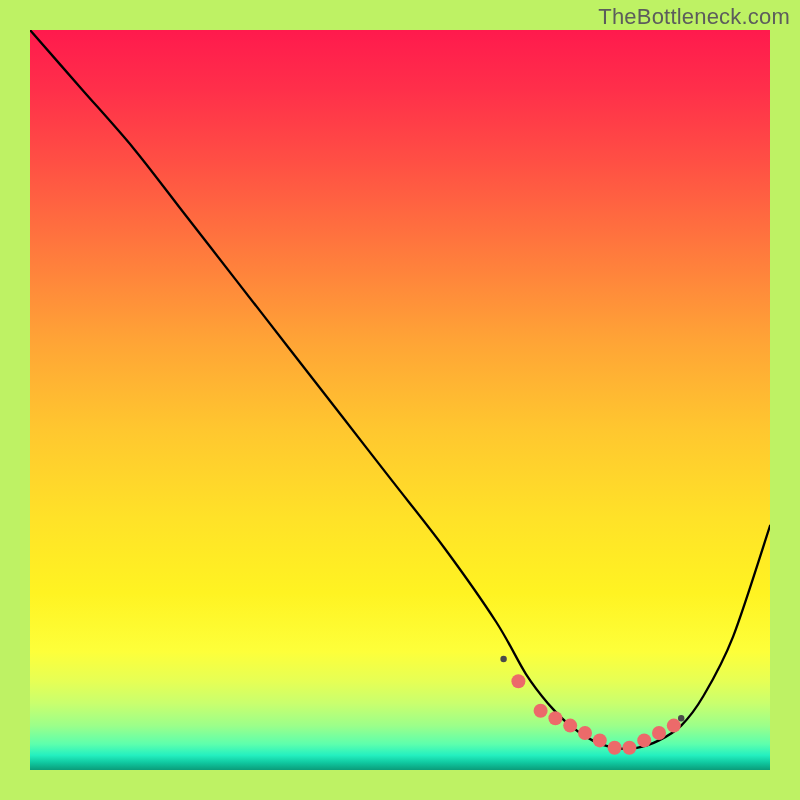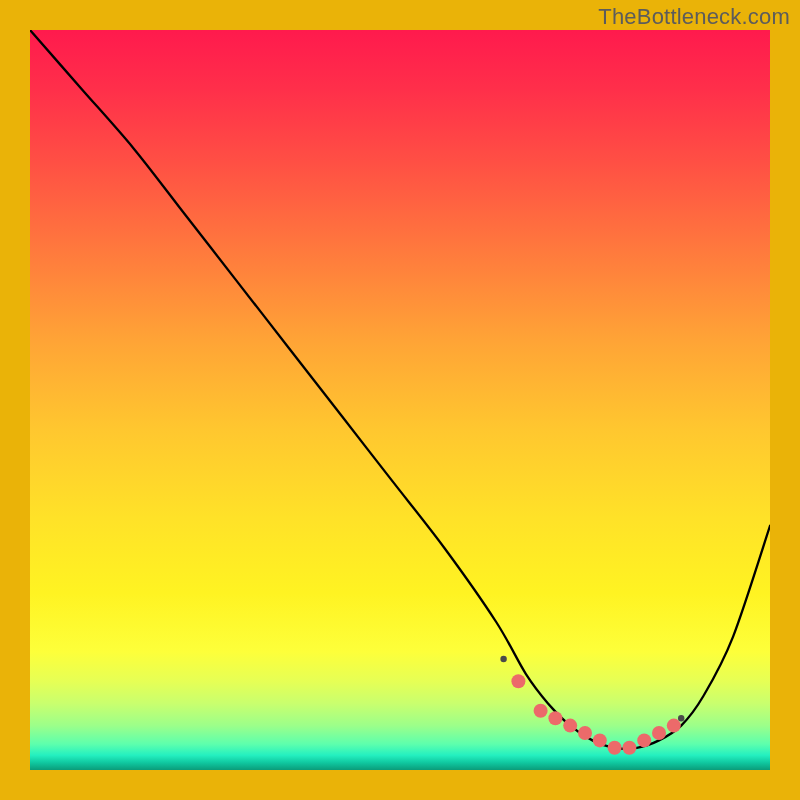--- a/index.html
+++ b/index.html
@@ -8,21 +8,21 @@
     width: 800px;
     height: 800px;
     background: #000;
     overflow: hidden;
     font-family: Arial, Helvetica, sans-serif;
   }
   .frame {
     position: relative;
     width: 800px;
     height: 800px;
-    background: #eab308;
+    background: #bef264;
   }
   .watermark {
     position: absolute;
     top: 4px;
     right: 10px;
     color: #5c5c5c;
     font-size: 22px;
     font-weight: 500;
     letter-spacing: 0.2px;
     z-index: 10;

